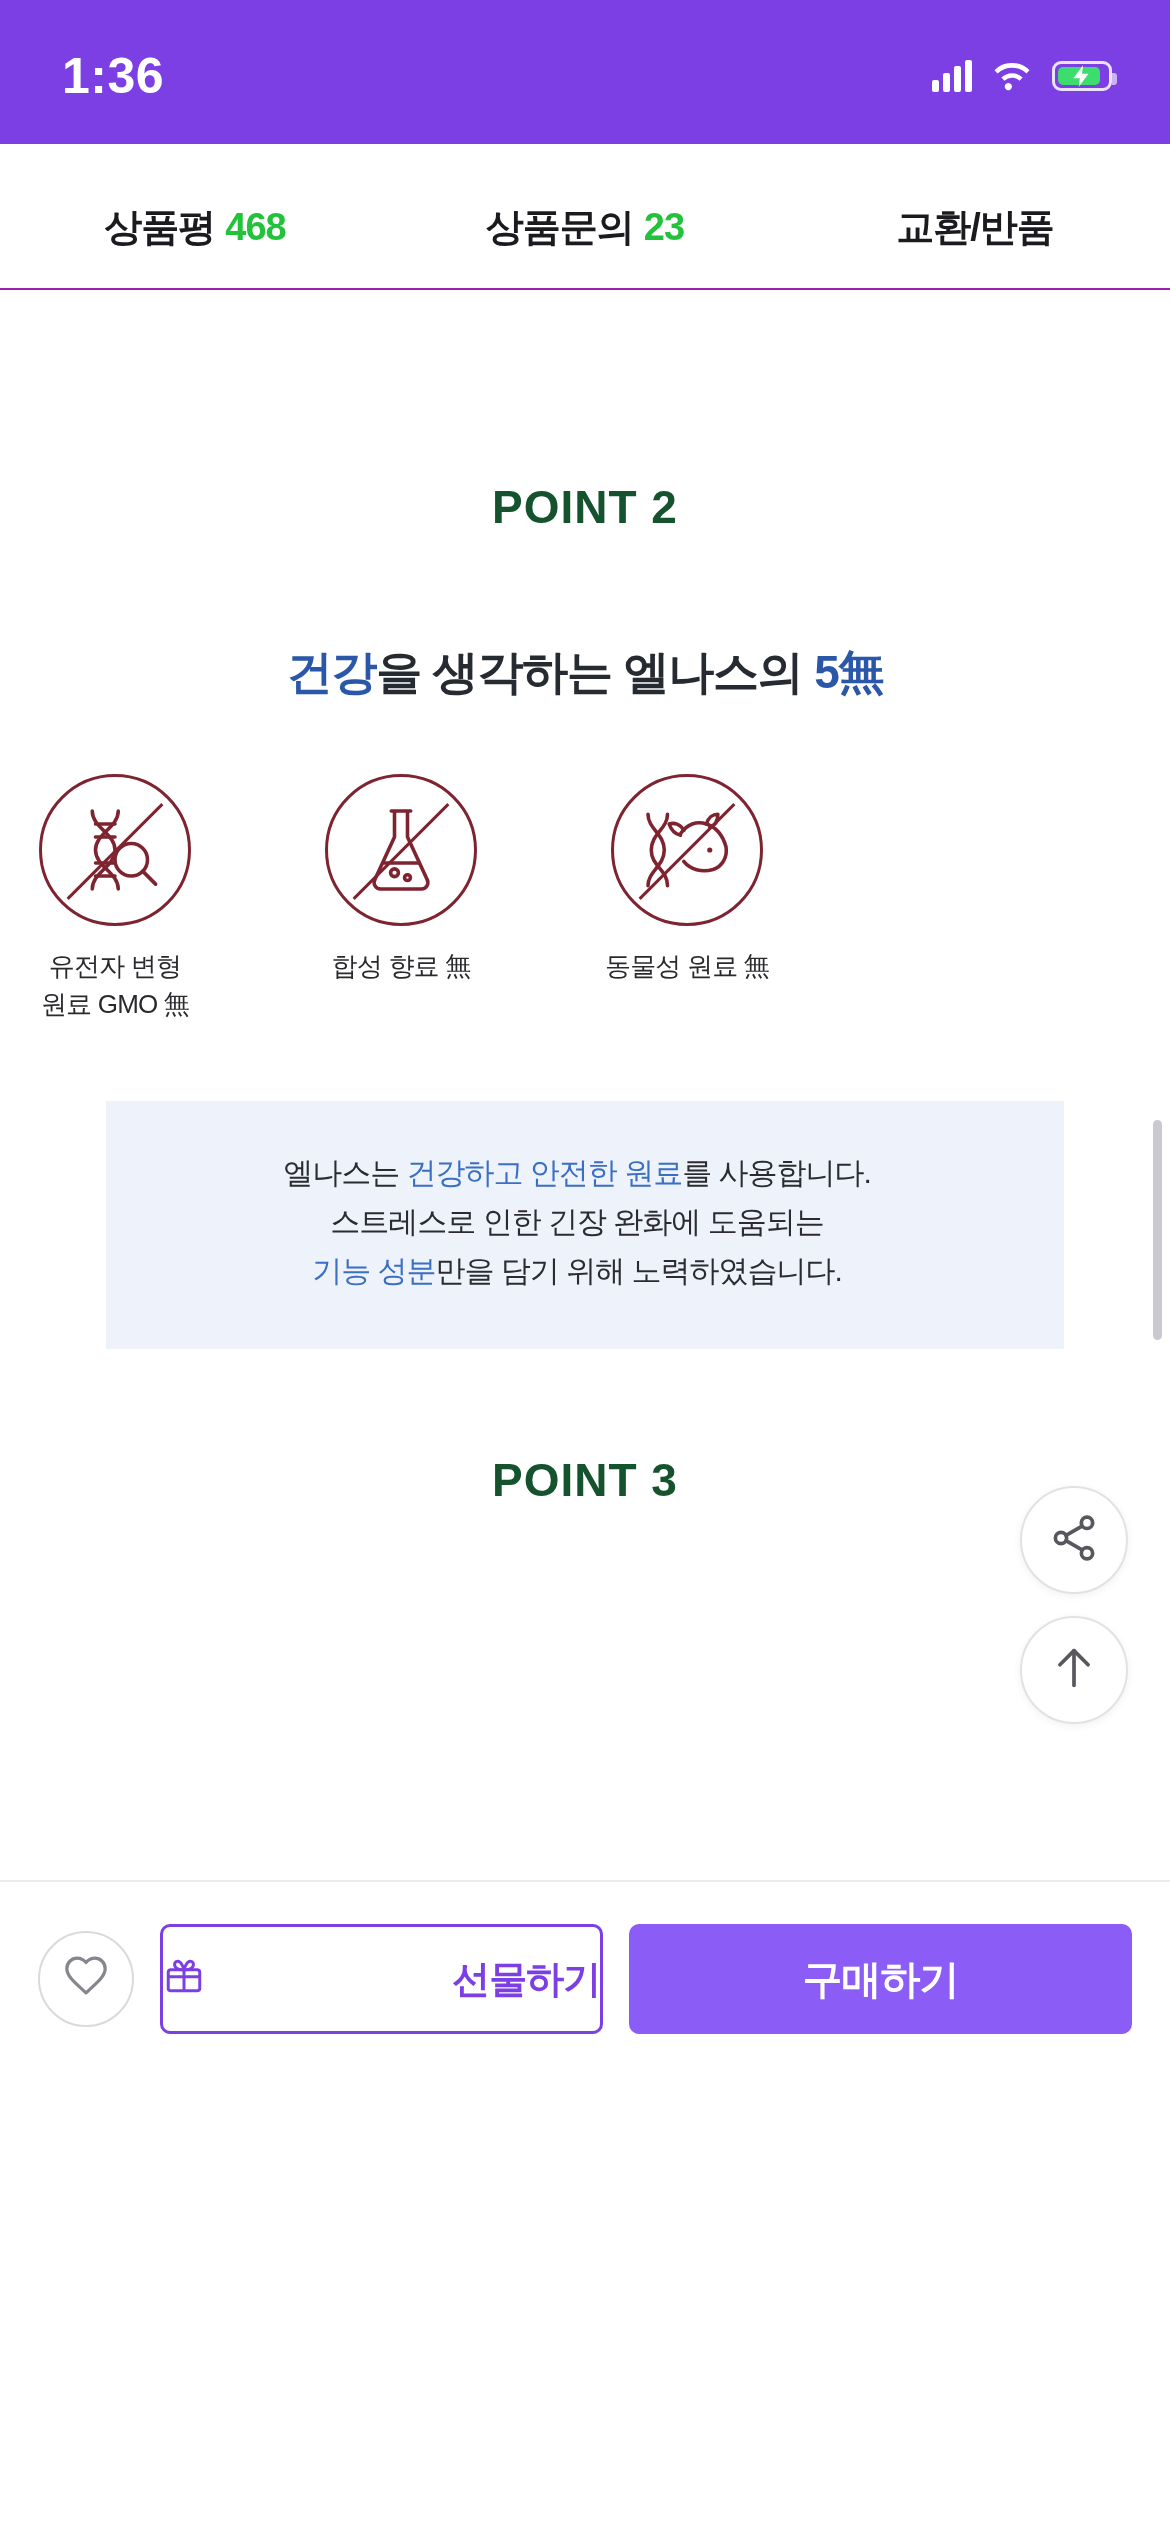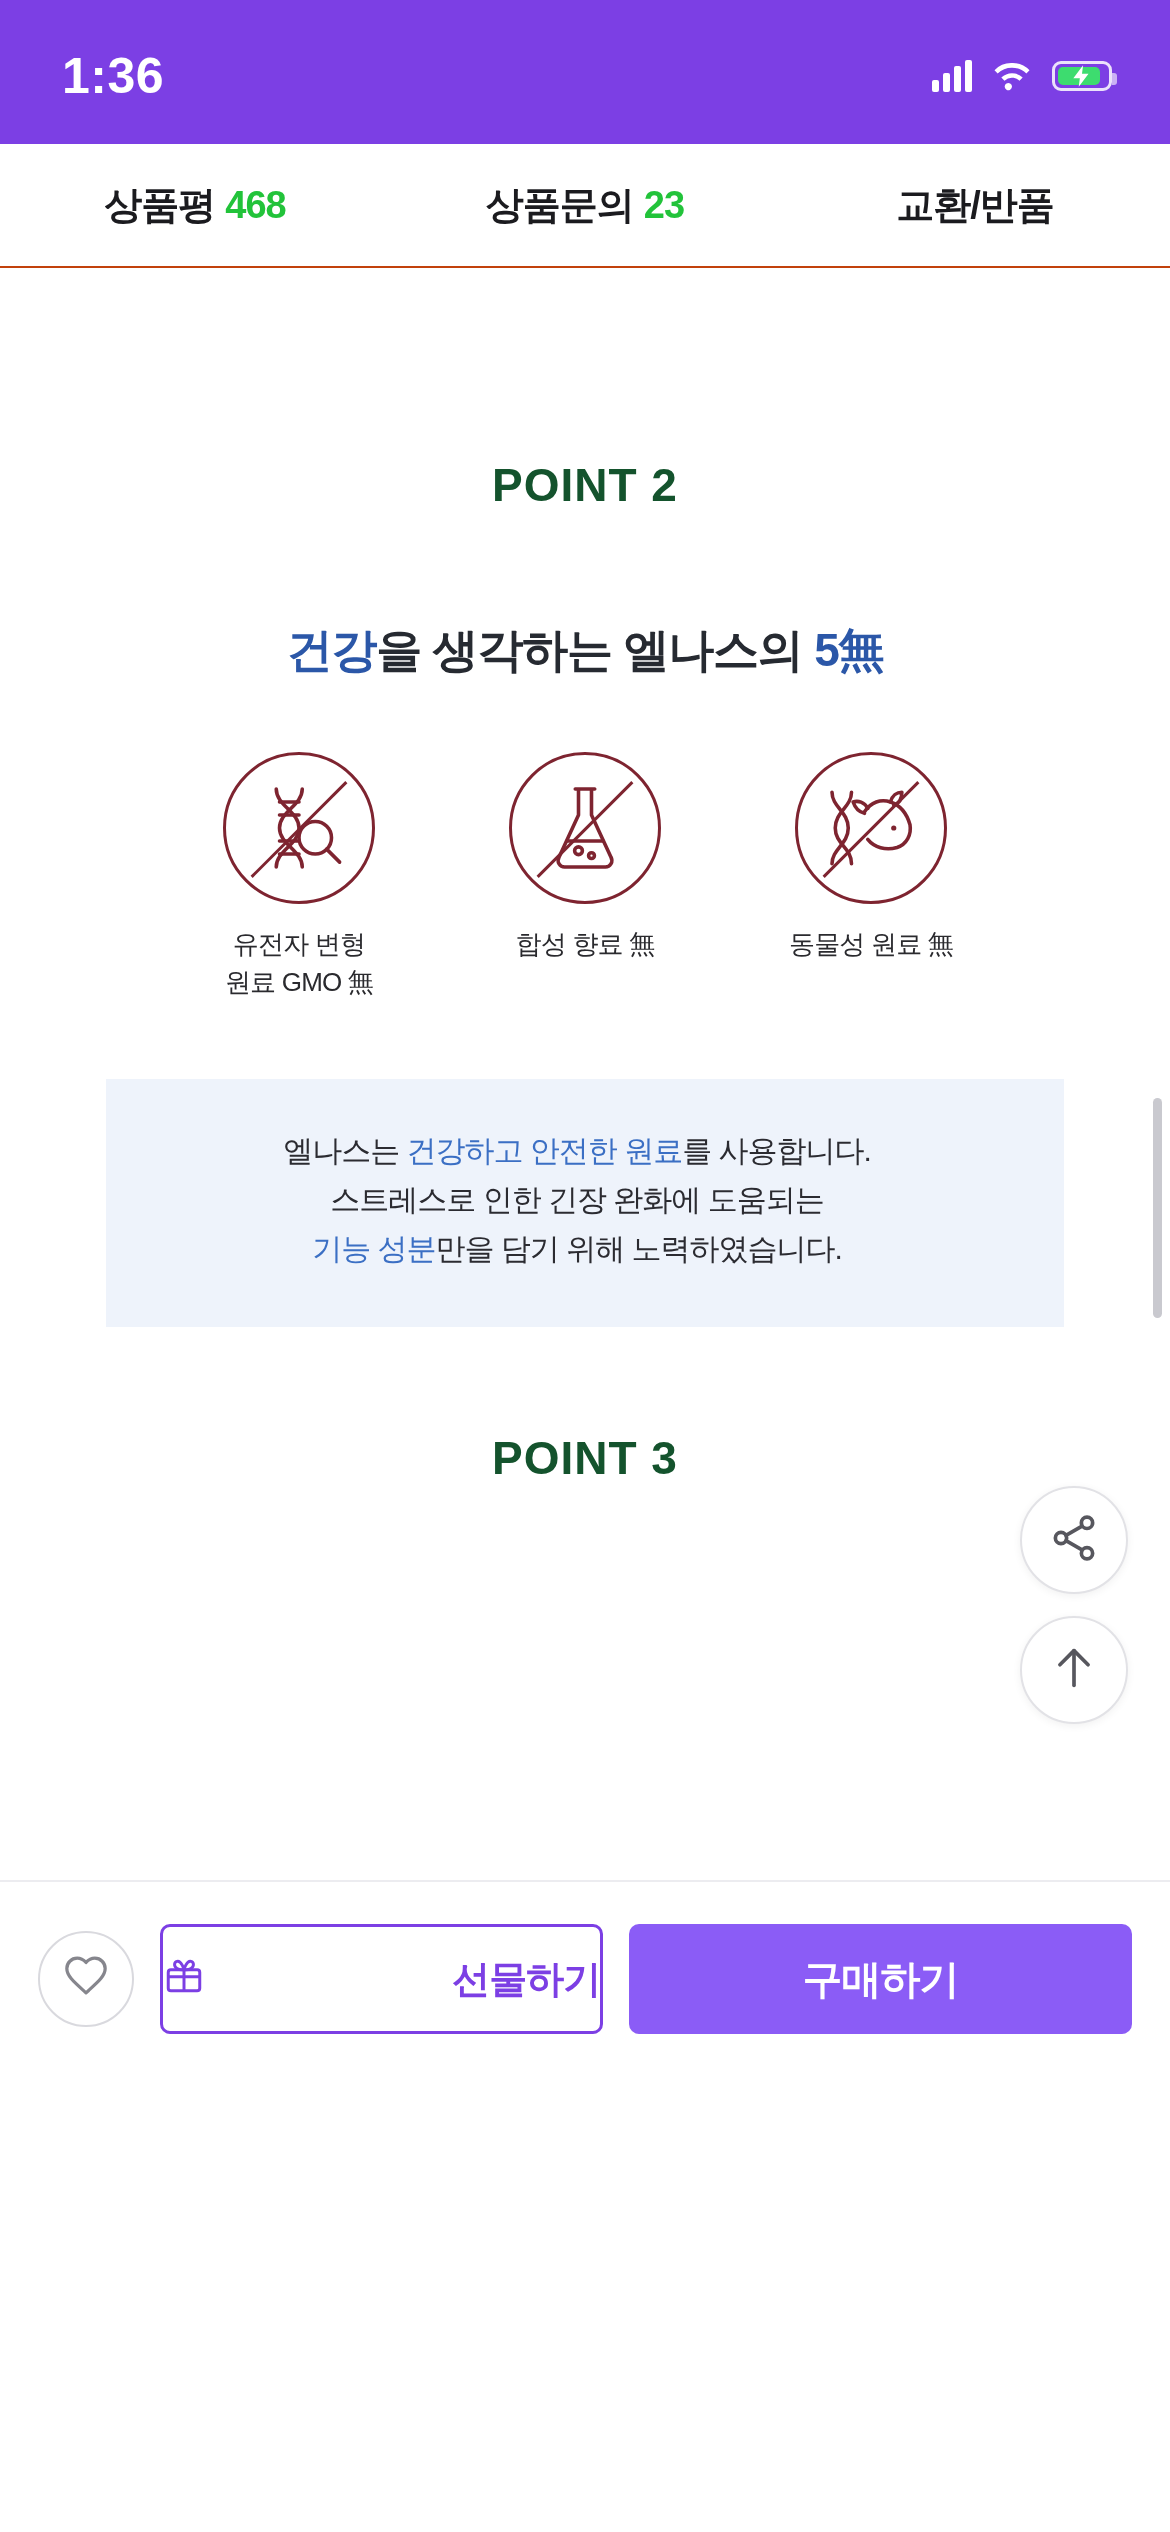--- a/index.html
+++ b/index.html
@@ -70,22 +70,23 @@
     position: absolute; left: 50%; top: 50%; transform: translate(-50%,-50%);
     width: 26px; height: 26px;
   }
 
   
   .tab-bar {
     height: 124px;
     display: flex;
     align-items: center;
     background: #ffffff;
-    border-bottom: 2px solid #c2410c;
+    border-bottom: 2px solid #a21caf;
     flex: none;
+    margin-top: 22px;
   }
   .tab {
     flex: 1;
     text-align: center;
     font-size: 38px;
     font-weight: bold;
     color: #1b1b1f;
     letter-spacing: -1px;
     white-space: nowrap;
   }
@@ -114,21 +115,21 @@
     font-size: 46px;
     font-weight: bold;
     color: #262a31;
     letter-spacing: -1.2px;
   }
   .sub-title .hl { color: #2b57a8; }
 
   .icon-grid {
     margin-top: 70px;
     display: flex;
-    flex-direction: column;
+    flex-direction: row;
     align-items: center;
     gap: 22px;
   }
   .icon-row {
     display: flex;
     justify-content: center;
     gap: 56px;
   }
   .icon-item {
     width: 230px;

